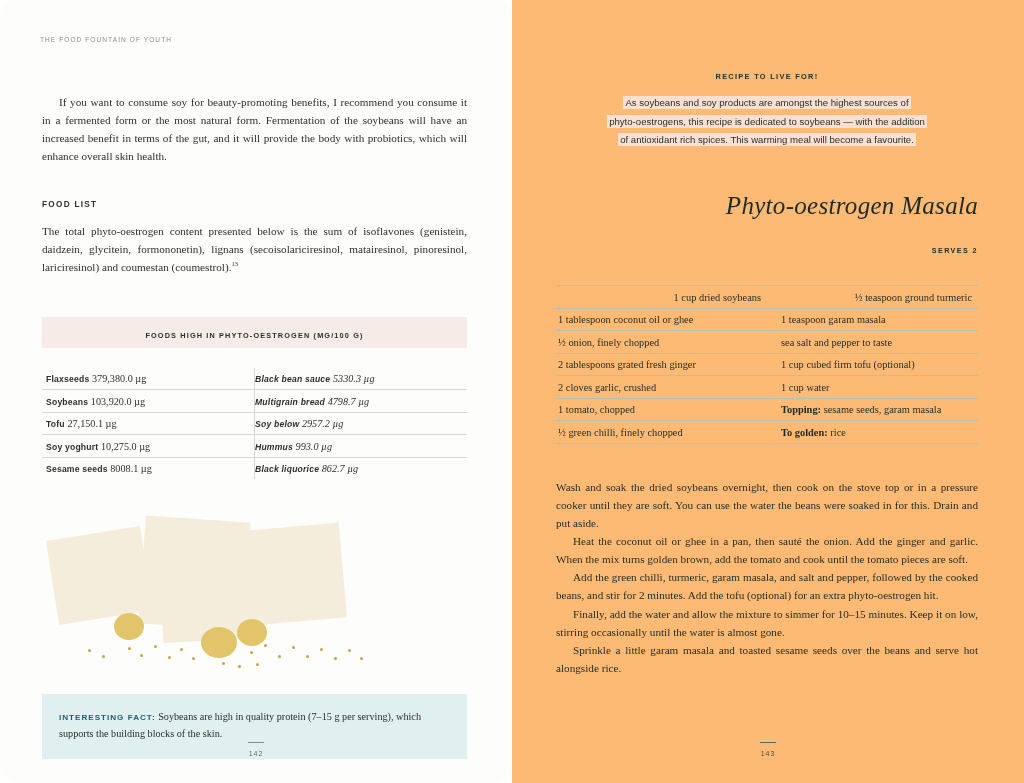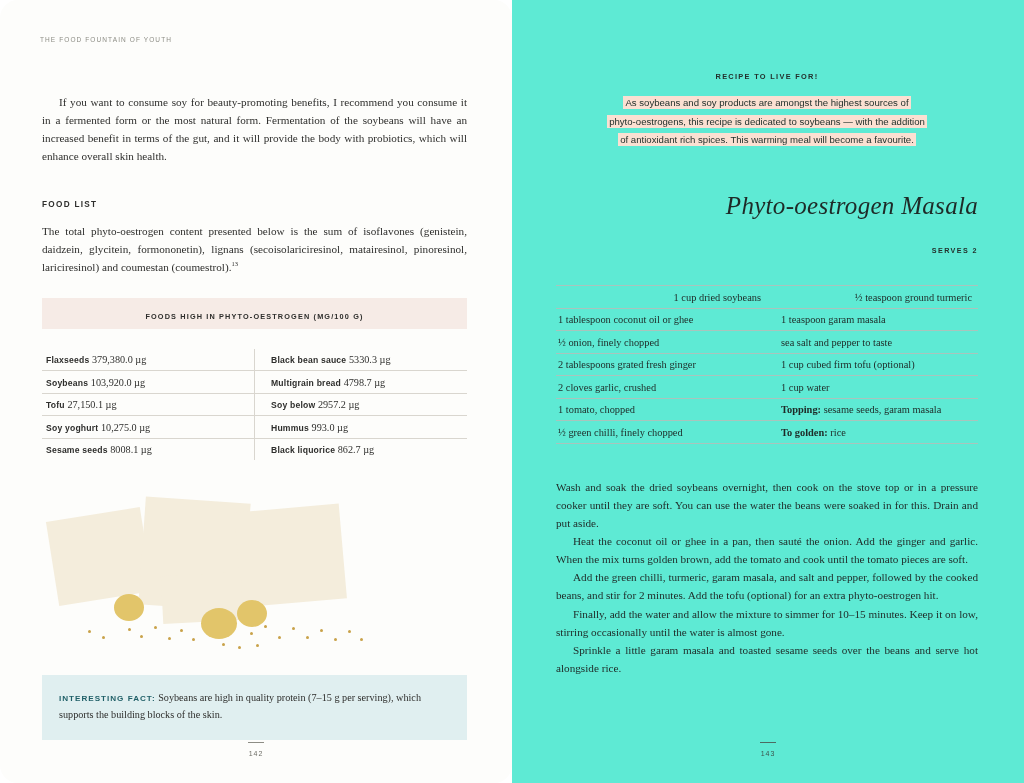--- a/index.html
+++ b/index.html
@@ -44,21 +44,21 @@
     font-weight: bold;
     color: #2e2e2c;
     text-transform: uppercase;
     margin-top: 34px;
     margin-bottom: 13px;
   }
   .table-title-bar {
     background: #f6ebe6;
     text-align: center;
     padding: 7px 0 6px;
-    margin-top: 22px;
+    margin-top: 41px;
   }
   .table-title-bar .tt {
     font-family: "Liberation Sans", sans-serif;
     font-size: 7.3px;
     letter-spacing: 1.15px;
     font-weight: bold;
     color: #2e2e2c;
     text-transform: uppercase;
   }
   .foods-table {
@@ -67,21 +67,21 @@
     margin-top: 20px;
   }
   .foods-table td {
     font-size: 10.4px;
     color: #2e2e2c;
     padding: 5.5px 4px 5px 4px;
     border-bottom: 0.7px solid #d9d6cf;
     width: 50%;
     vertical-align: baseline;
   }
-  .foods-table td.right-col { border-left: 0.7px solid #d9d6cf; padding-left: 16px; }
+  .foods-table td.right-col { border-left: 0.7px solid #d9d6cf; padding-left: 0; font-style: italic; }
   .foods-table tr:last-child td { border-bottom: none; }
   .food-name { font-family: "Liberation Sans", sans-serif; font-size: 8.6px; font-weight: bold; letter-spacing: .2px; }
   .food-val { font-size: 10.2px; }
   
   .illustration {
     position: relative;
     height: 175px;
     margin-top: 26px;
   }
   .tofu {
@@ -131,21 +131,21 @@
   }
   .folio .num {
     font-family: "Liberation Sans", sans-serif;
     font-size: 7px;
     letter-spacing: 1px;
     color: #6d6d66;
   }
   
   .page-right {
     width: 512px; height: 783px;
-    background: #5eead4;
+    background: #fdba74;
     position: relative;
     padding: 30px 46px 0 44px;
   }
   .recipe-kicker {
     font-family: "Liberation Sans", sans-serif;
     font-size: 7.4px;
     letter-spacing: 1.3px;
     font-weight: bold;
     text-transform: uppercase;
     text-align: center;

